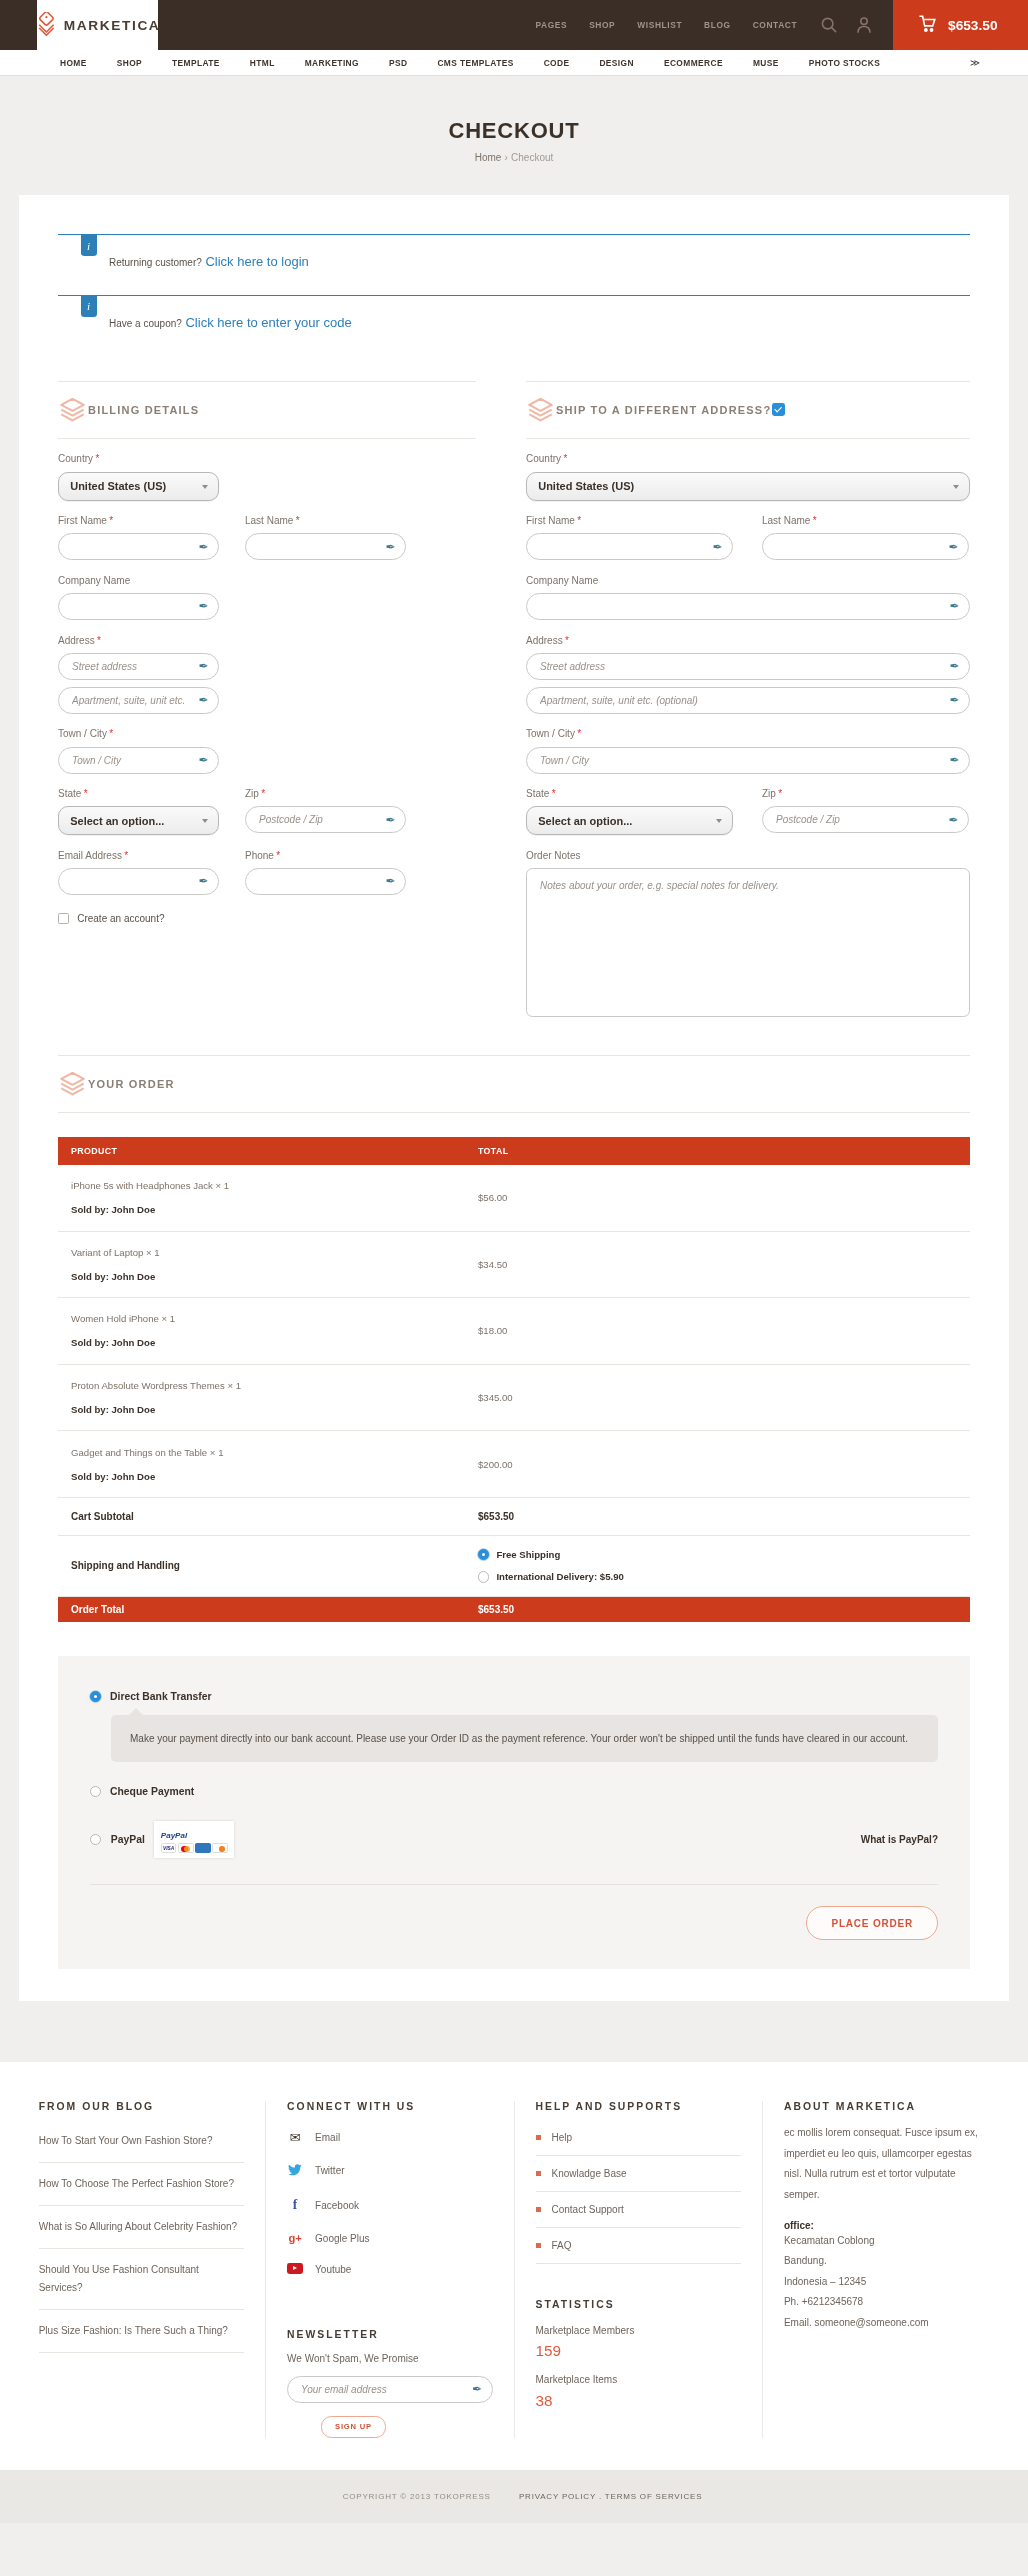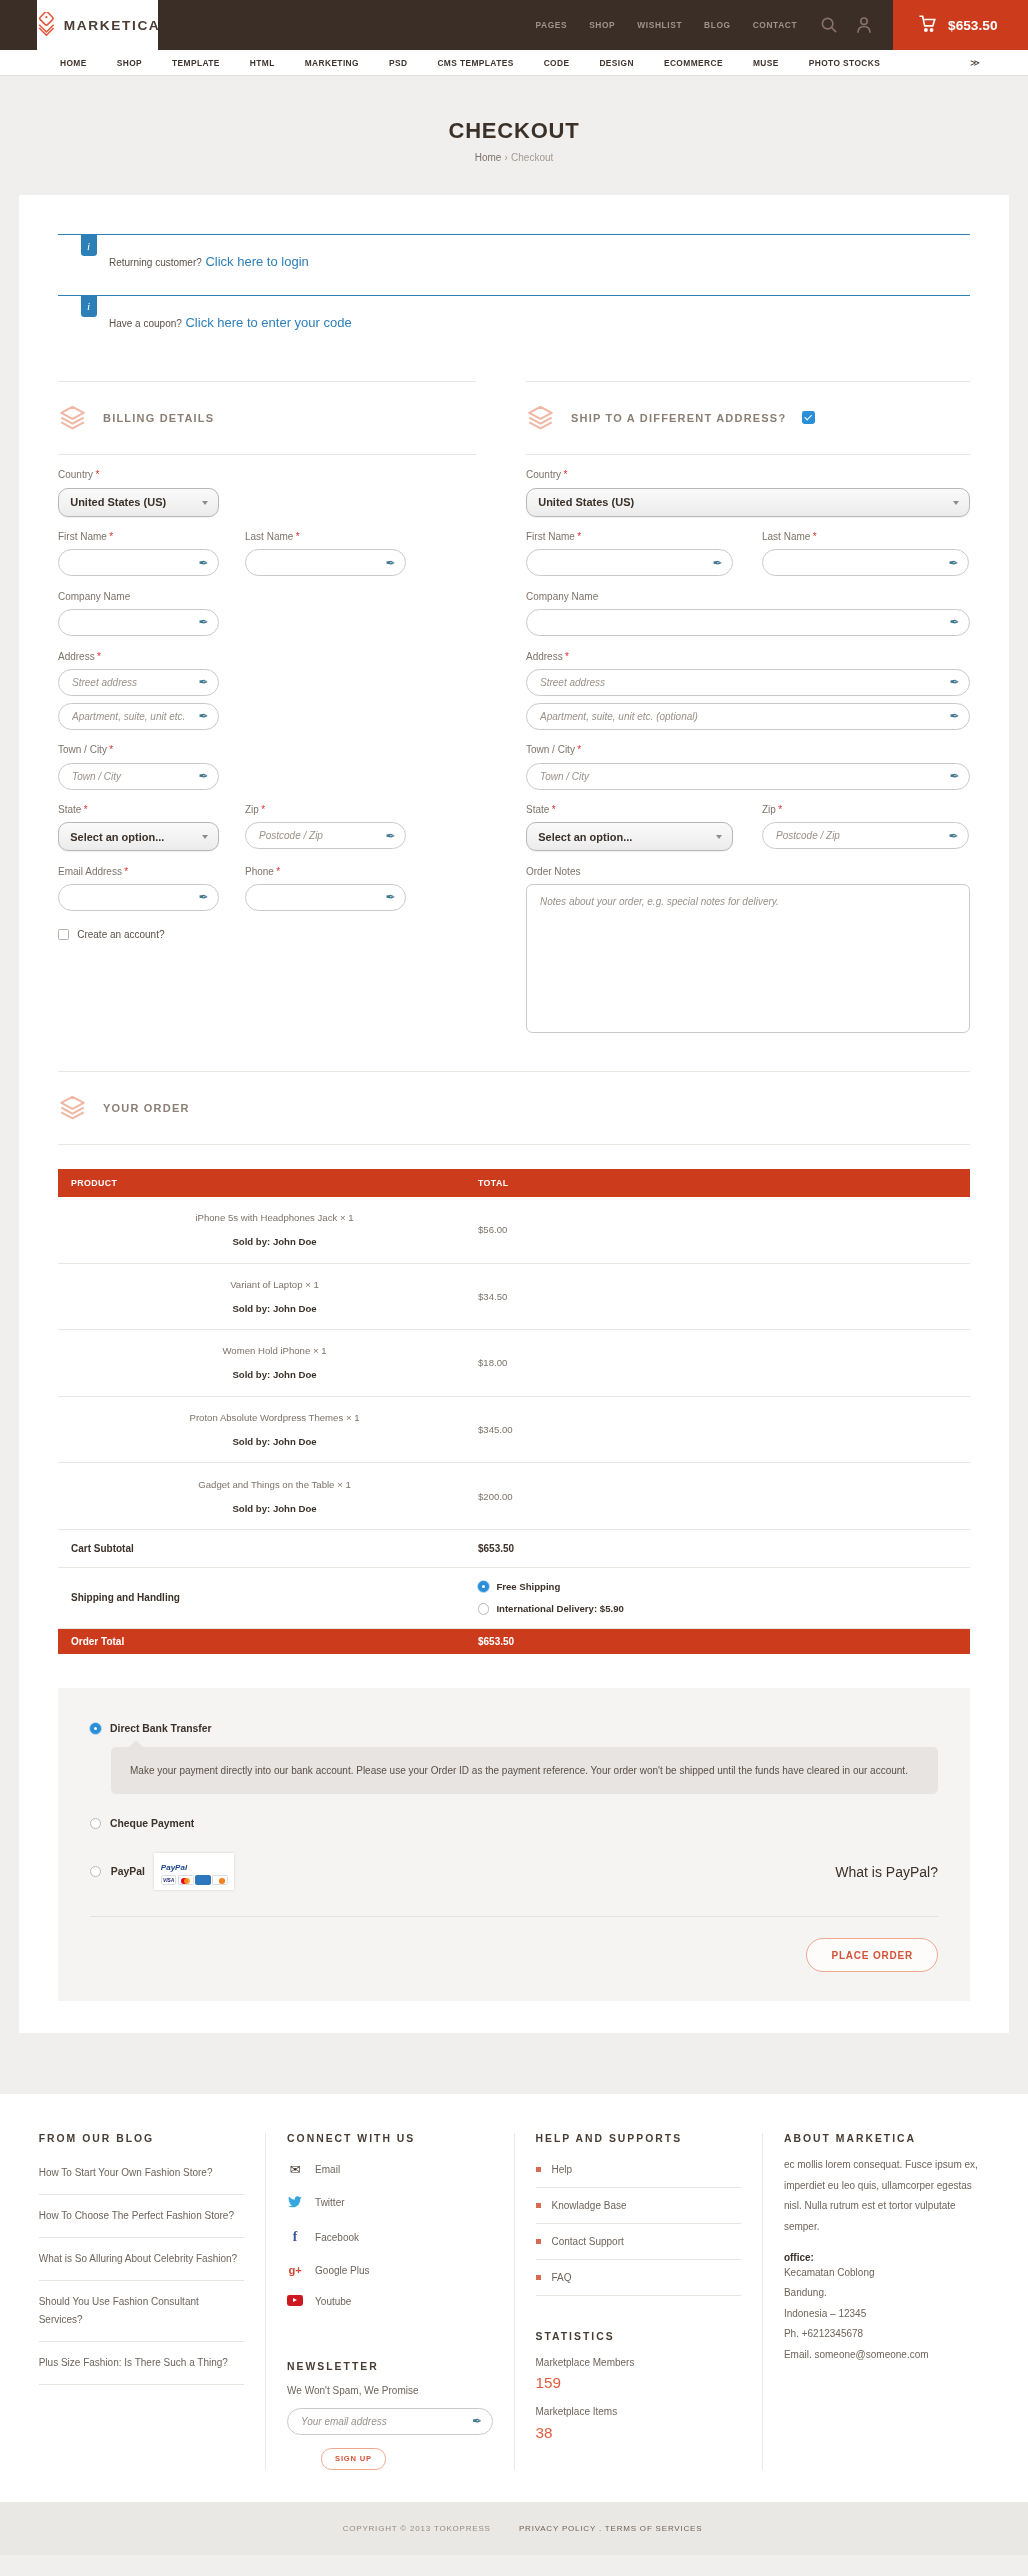--- a/index.html
+++ b/index.html
@@ -37,21 +37,21 @@
   .notice + .notice { margin-top:1.6px; }
   .i-tab { position:absolute; left:22.5px; top:0; width:16px; height:21px; background:#2d7fb8; border-radius:0 0 3.2px 3.2px; color:#fff; font-family:"Liberation Serif", serif; font-style:italic; font-size:11.2px; display:flex; align-items:center; justify-content:center; }
   .notice .txt { font-size:10px; color:#5a5047; }
   .notice .lnk { color:#2d7fb8; text-decoration:none; }
 
   
   .cols { display:flex; justify-content:space-between; gap:45px; margin-top:27px; }
   .col-l { width:418px; flex:none; }
   .col-r { width:444px; flex:none; }
 
-  .sec-head { border-top:0.8px solid #e9e6e2; border-bottom:0.8px solid #e9e6e2; padding:24px 0; display:flex; align-items:center; gap:16px;text-align:right; }
+  .sec-head { border-top:0.8px solid #e9e6e2; border-bottom:0.8px solid #e9e6e2; padding:16px 0; display:flex; align-items:center; gap:1px;text-align:right; }
   .sec-head h2 { font-size:11px; font-weight:bold; letter-spacing:1.2px; color:#8a7f75; }
   .layers-icon svg { display:block; }
 
   .cb { width:13px; height:13px; border-radius:2.4px; background:#2b8fd8; position:relative; flex:none; }
   .cb::after { content:""; position:absolute; left:4px; top:1.6px; width:3.2px; height:6.4px; border:solid #fff; border-width:0 1.6px 1.6px 0; transform:rotate(45deg); }
   .cb-empty { width:11.2px; height:11.2px; border:1.2px solid #b5b2ae; border-radius:1.6px; background:#fff; flex:none; }
 
   .f-label { font-size:10px; color:#7d7369; margin:14.5px 0 7.2px; }
   .req { color:#e03131; margin-left:2.4px; }
   .iw { position:relative; }
@@ -73,21 +73,21 @@
   textarea.notes { width:100%; height:149px; border:1.2px solid #cbc9c6; border-radius:6.4px; padding:11.2px 13px; font-family:"Liberation Sans", sans-serif; font-size:10px; color:#5a5047; resize:none; outline:none; }
   textarea.notes::placeholder { font-style:italic; color:#9a918a; }
 
   
   .order-sec { margin-top:35px; }
   .order-table { margin-top:24px; }
   .t-head { display:grid; grid-template-columns:420px 1fr; background:#cc3b1b; height:28px; align-items:center; }
   .t-head span { color:#fff; font-size:8.8px; font-weight:bold; letter-spacing:0.4px; }
   .t-head span:first-child { padding-left:13px; }
   .t-row { display:grid; grid-template-columns:420px 1fr; border-bottom:0.8px solid #e9e6e2; padding:15.3px 0; }
-  .t-row .pcell { padding-left:13px;text-align:center; }
+  .t-row .pcell { padding-left:13px; }
   .t-row .pname { font-size:9.6px; color:#7d7369; }
   .t-row .pseller { font-size:9.6px; font-weight:bold; color:#3c3129; margin-top:13px; }
   .t-row .ptotal { font-size:9.6px; color:#7d7369; align-self:center; }
   .t-sub { display:grid; grid-template-columns:420px 1fr; border-bottom:0.8px solid #e9e6e2; padding:13px 0; align-items:center; }
   .t-sub .lab { padding-left:13px; font-size:10px; font-weight:bold; color:#3c3129; }
   .t-sub .val { font-size:10px; font-weight:bold; color:#3c3129; }
   .ship-opts { display:flex; flex-direction:column; gap:11.2px; }
   .radio-row { display:flex; align-items:center; gap:7.2px; font-size:9.6px; font-weight:bold; color:#3c3129; }
   .radio { width:11.2px; height:11.2px; border-radius:50%; border:0.8px solid #bbb8b5; background:#fff; position:relative; flex:none; }
   .radio.sel { border-color:#2b8fd8; background:#2b8fd8; box-shadow:0 0 0 0.8px #9cc9ec; }
@@ -105,21 +105,21 @@
   .pp-row { display:flex; align-items:center; gap:9.6px; margin-top:24px; }
   .paycards { background:#fff; box-shadow:0 0 2.4px rgba(0,0,0,0.15); padding:4.8px 6.4px; width:80px; }
   .pp-logo { font-size:8px; font-weight:bold; font-style:italic; color:#1b4586; }
   .chips { display:flex; gap:1.6px; margin-top:2.4px; }
   .chip { width:16px; height:10.4px; border:0.8px solid #ddd; border-radius:1.6px; background:#fff; position:relative; display:flex; align-items:center; justify-content:center; overflow:hidden; }
   .chip.visa span { font-size:4.8px; font-weight:bold; font-style:italic; color:#1a1f71; }
   .chip.mc::before { content:""; position:absolute; left:2.4px; top:2px; width:6.4px; height:6.4px; border-radius:50%; background:#eb001b; }
   .chip.mc::after { content:""; position:absolute; right:2.4px; top:2px; width:6.4px; height:6.4px; border-radius:50%; background:#f79e1b; opacity:0.85; }
   .chip.amex { background:#2e77bc; border-color:#2e77bc; }
   .chip.disc::after { content:""; position:absolute; right:2.4px; top:2.4px; width:5.6px; height:5.6px; border-radius:50%; background:#f48120; }
-  .whatis { margin-left:auto; font-size:14px; font-weight:normal; color:#3c3129; text-decoration:none; }
+  .whatis { margin-left:auto; font-size:10px; font-weight:bold; color:#3c3129; text-decoration:none; }
   .pay-div { border-top:0.8px solid #e4e1de; margin-top:26px; }
   .place-wrap { display:flex; justify-content:flex-end; margin-top:21px; }
   .place-btn { border:1.6px solid #efa88e; background:#fefcfb; color:#d35339; font-family:"Liberation Sans", sans-serif; font-size:10px; font-weight:bold; letter-spacing:0.8px; border-radius:17.7px; padding:10.4px 24px; cursor:pointer; }
 
   
   .footer { background:#fff; display:flex; padding:39px 17.7px 32px; }
   .fcol { flex:1; padding:0 21px; }
   .fcol + .fcol { border-left:0.8px solid #ebe8e5; }
   .fhead { font-size:10.4px; font-weight:bold; letter-spacing:2px; color:#463c33; margin-bottom:8px; }
   .blog-link { display:block; font-size:10px; color:#6e645b; line-height:1.8; padding:12px 0; border-bottom:0.8px solid #e8e5e1; text-decoration:none; }

